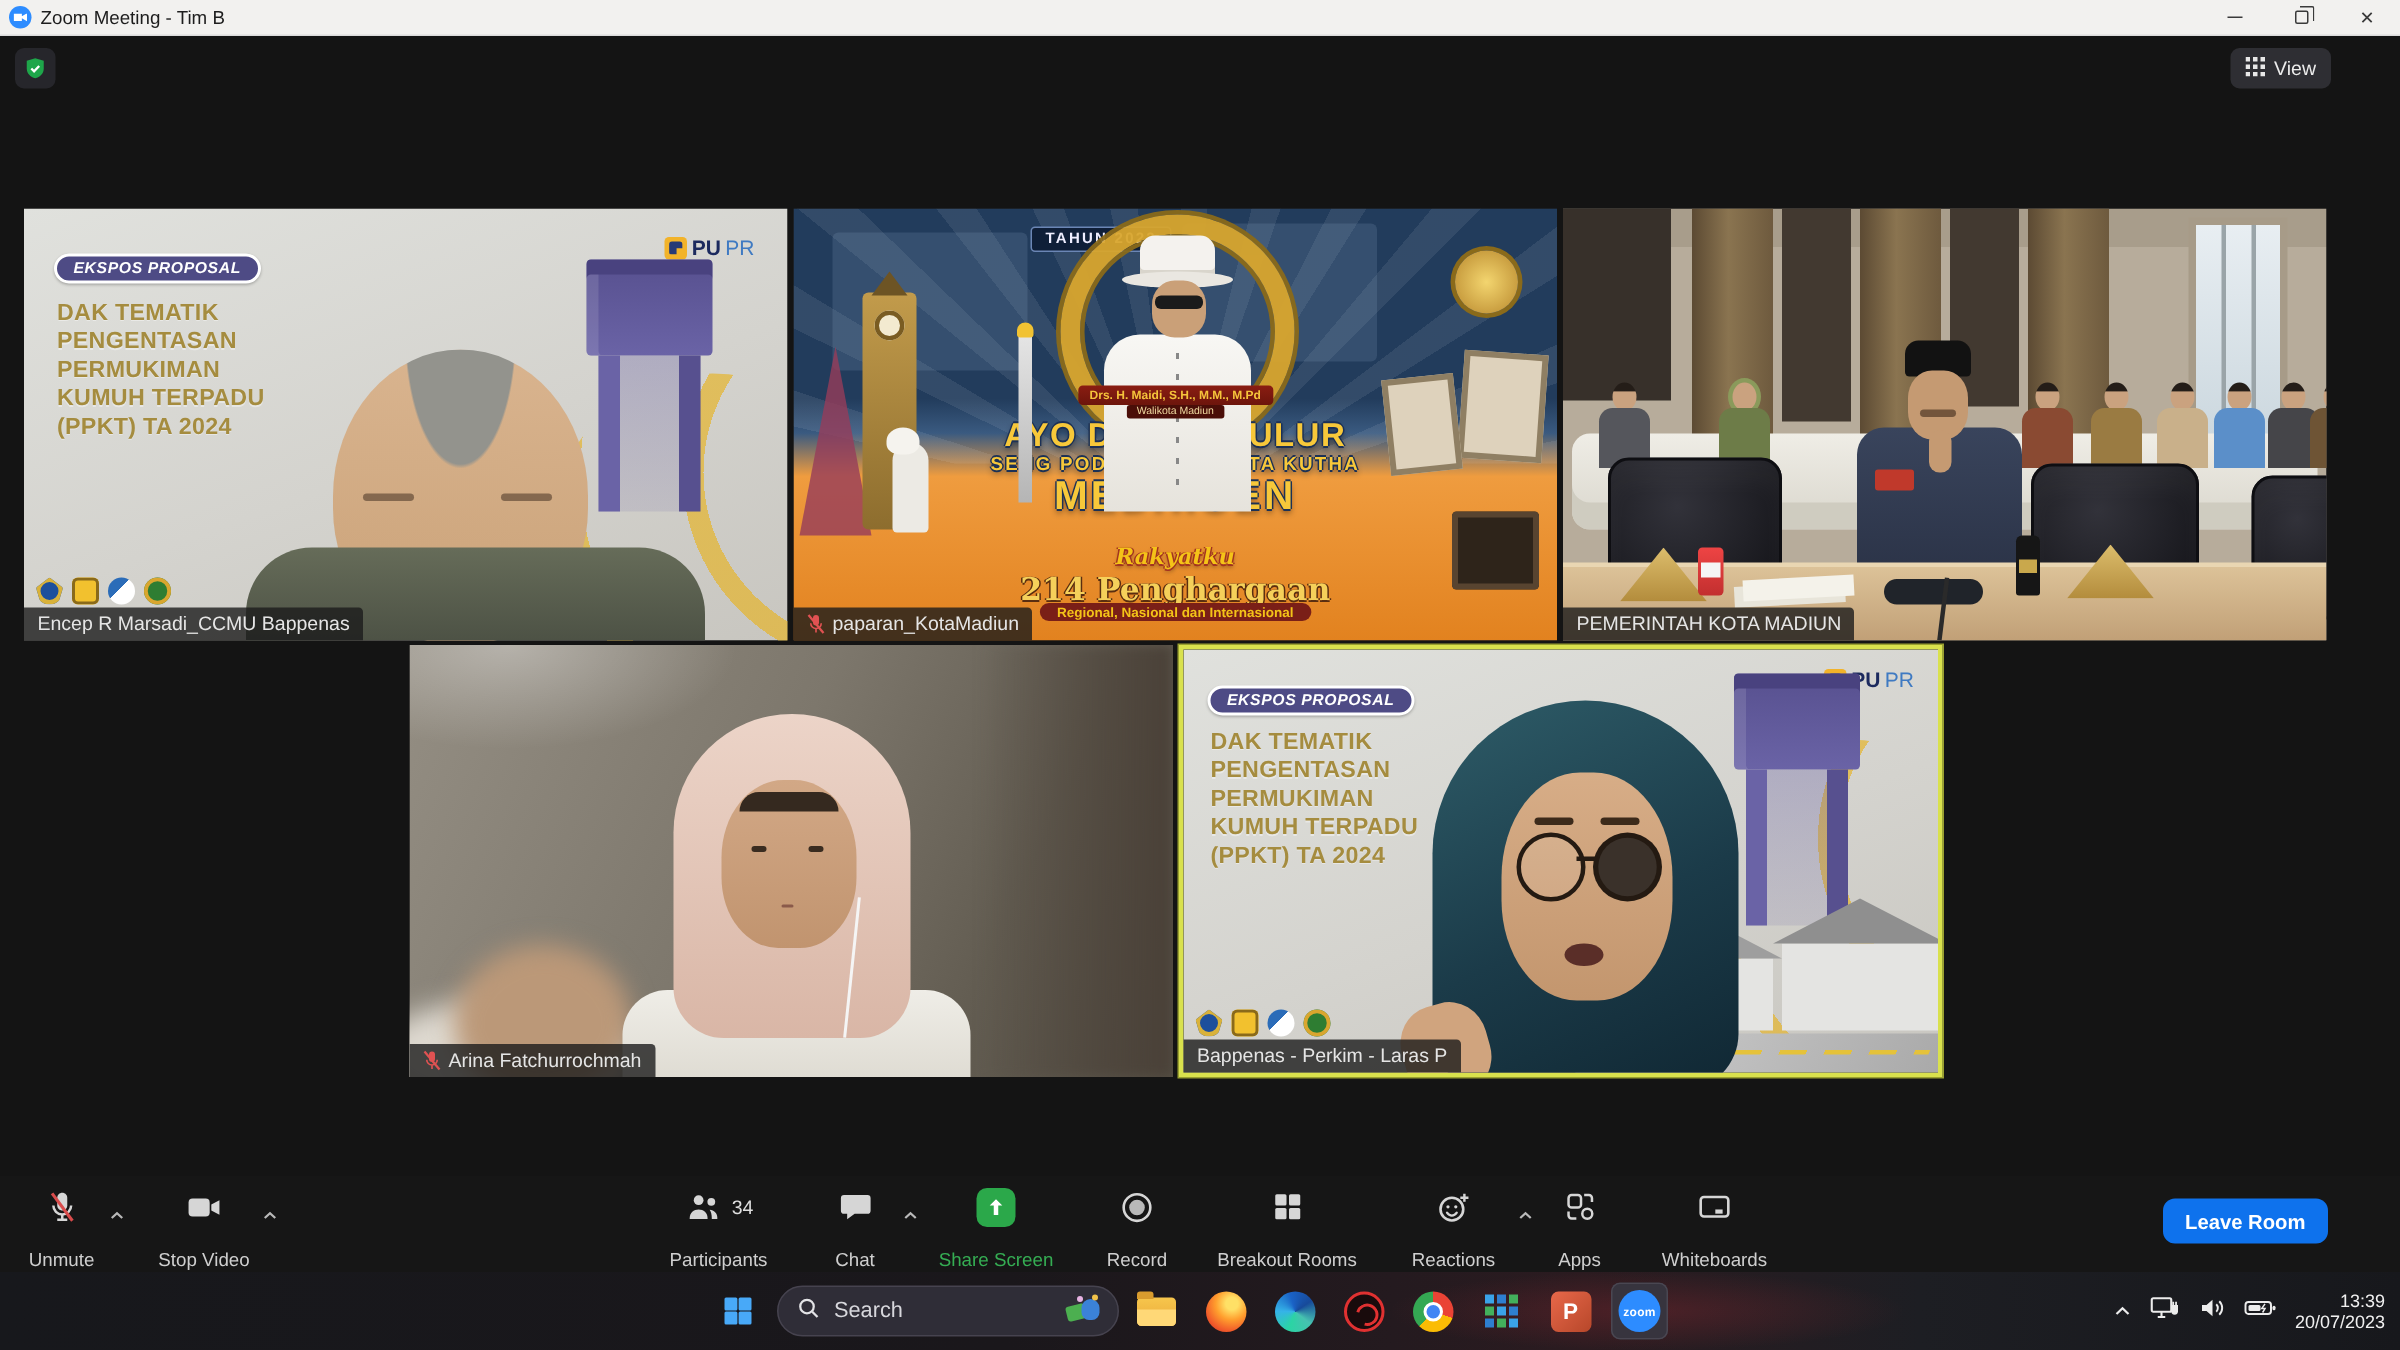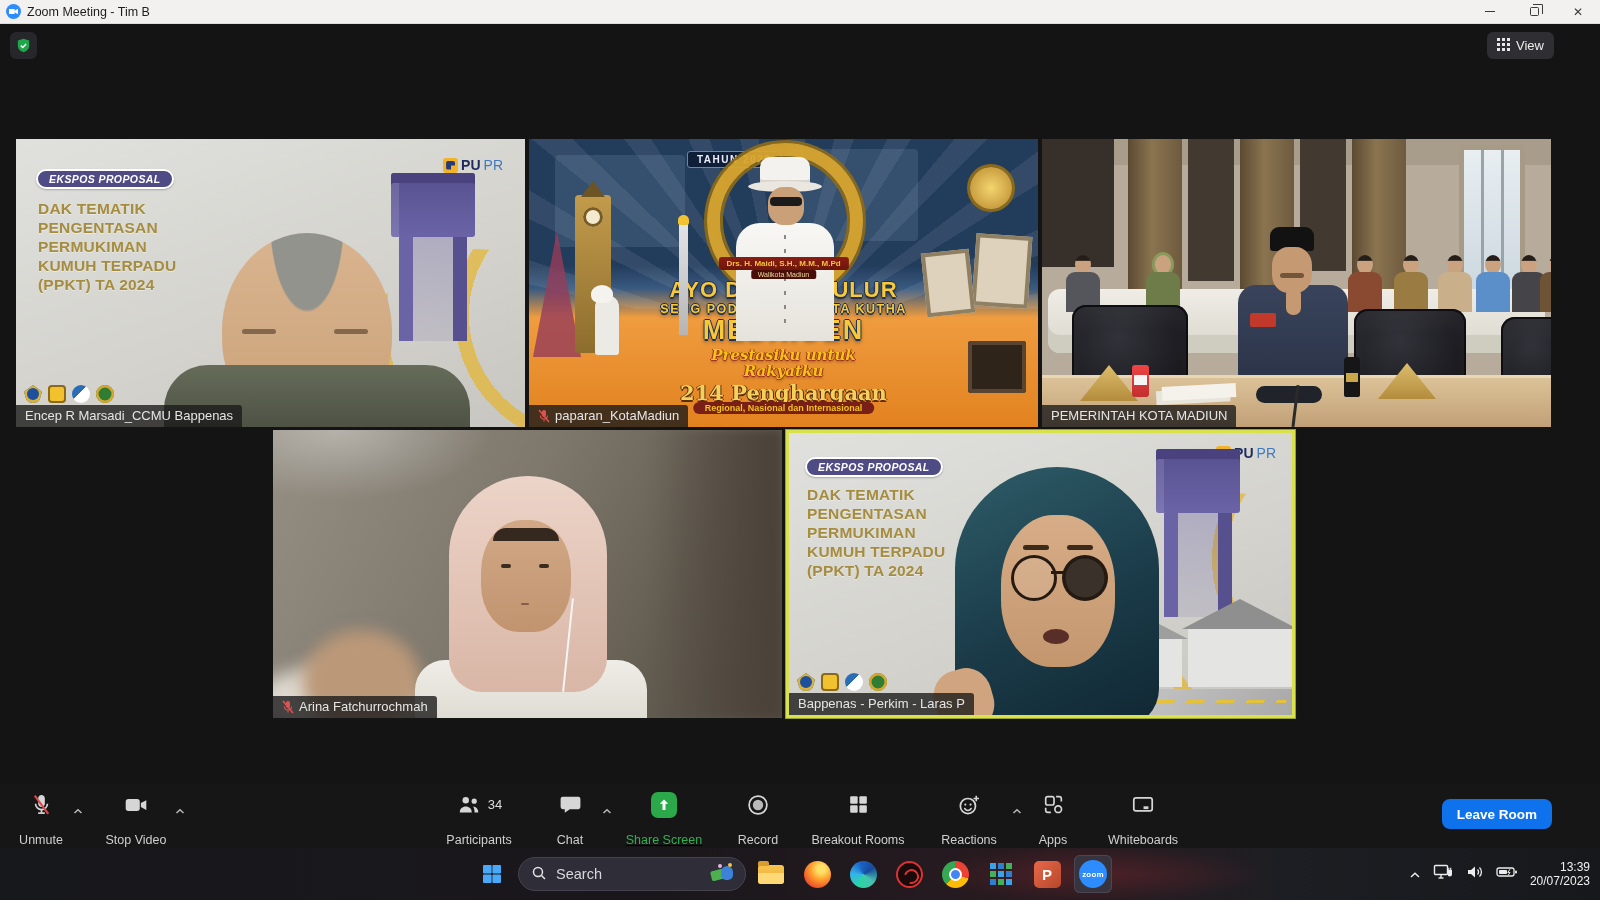--- a/index.html
+++ b/index.html
@@ -286,21 +286,20 @@
         <div class="plaque"></div>
         <div class="hat2"></div>
         <div class="face2"></div>
         <div class="shades"></div>
         <div class="jacket"></div>
         <span class="ribbon">Drs. H. Maidi, S.H., M.M., M.Pd</span>
         <span class="ribbon-sub">Walikota Madiun</span>
         <div class="btext bt1">AYO DULUR-DULUR</div>
         <div class="btext bt2">SENG PODO RUKUN NATA KUTHA</div>
         <div class="btext bt3">MEDHIOEN</div>
-        <div class="bscript bs1">Prestasiku untuk</div>
         <div class="bscript bs2">Rakyatku</div>
         <div class="baward">214 Penghargaan</div>
         <span class="baw-sub">Regional, Nasional dan Internasional</span>
       </div>
       <div class="nameplate">
         <span class="mini-mic">
             <svg width="12" height="14" viewBox="0 0 12 14">
               <rect x="4" y="1" width="4" height="7" rx="2" fill="#e05252"></rect>
               <path d="M2.5 6.5a3.5 3.5 0 0 0 7 0" stroke="#e05252" fill="none" stroke-width="1.1"></path>
               <line x1="6" y1="10.2" x2="6" y2="12.6" stroke="#e05252" stroke-width="1.1"></line>
@@ -463,21 +462,21 @@
           <span class="tb-icon">
               <svg width="25" height="25" viewBox="0 0 24 24" fill="#d6d6d6">
                 <path d="M4.5 4.5h15A2 2 0 0 1 21.5 6.5v8a2 2 0 0 1-2 2h-8.2L6.5 20v-3.5h-2a2 2 0 0 1-2-2v-8a2 2 0 0 1 2-2z"></path>
               </svg>
             </span>
           <span class="tb-label">Chat</span>
           <span class="chev"><svg width="10" height="7" viewBox="0 0 10 7">
                 <polyline points="1.5,5 5,1.8 8.5,5" fill="none" stroke="#b9b9b9" stroke-width="1.5"></polyline>
               </svg></span>
         </div>
-        <div class="tb-item share" style="min-width:92px;text-decoration:underline;">
+        <div class="tb-item share" style="min-width:92px;">
           <span class="tb-icon">
               <span class="share-box">
                 <svg width="16" height="16" viewBox="0 0 16 16">
                   <path d="M8 2.5l4.2 4.2H9.5V13h-3V6.7H3.8z" fill="#fff"></path>
                 </svg>
               </span>
             </span>
           <span class="tb-label">Share Screen</span>
         </div>
         <div class="tb-item" style="min-width:58px;">

